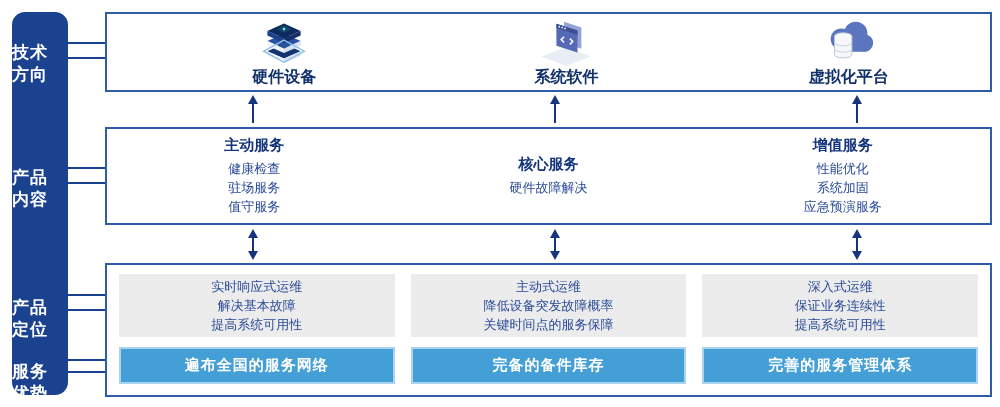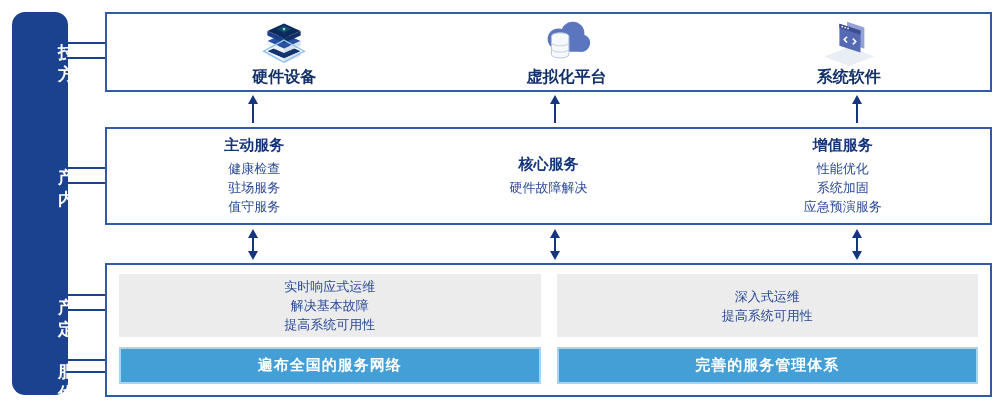--- a/index.html
+++ b/index.html
@@ -9,21 +9,21 @@
     position:relative;overflow:hidden;
   }
   .canvas{position:absolute;inset:0;}
 
   
   .sidebar{
     position:absolute;left:12px;top:12px;width:56px;height:383px;
     background:#1a428f;border-radius:13px;
   }
   .side-label{
-    position:absolute;left:14px;width:68px;text-align:right;
+    position:absolute;left:0;width:68px;text-align:left;
     color:#ffffff;font-weight:bold;font-size:17px;line-height:22px;
     letter-spacing:1px;
   }
   .side-label span{display:block;}
 
   
   .conn{position:absolute;left:66px;width:41px;height:2px;background:#1a428f;}
 
   
   .rowbox{
@@ -115,50 +115,50 @@
 
         <polygon points="30,6 48,14 30,22 12,14" fill="#0c2a5e"></polygon>
         <polygon points="12,14 30,22 30,27 12,19" fill="#1c4089"></polygon>
         <polygon points="48,14 30,22 30,27 48,19" fill="#142f66"></polygon>
         <polygon points="30,8 38,12 30,16 22,12" fill="#0f4a66"></polygon>
         <circle cx="30" cy="12" r="1.5" fill="#8fd7dd"></circle>
 
         <polygon points="30,24 52,36 30,48 8,36" fill="none" stroke="#8ec0e8" stroke-width="1.5"></polygon>
       </svg>
       <div class="tech-label">硬件设备</div>
+    </div>
+    <div class="col3 tech-col">
+      <svg class="icon" viewBox="0 0 60 50">
+        <polygon points="30,30 56,40 30,50 4,40" fill="#e9edf4"></polygon>
+        <polygon points="28,4 46,10 46,32 28,26" fill="#93a3d8"></polygon>
+        <polygon points="20,6 42,13 42,36 20,29" fill="#5569b4"></polygon>
+        <polygon points="20,6 42,13 42,17.5 20,10.5" fill="#3d4f92"></polygon>
+        <circle cx="23" cy="9.1" r="0.9" fill="#ffffff"></circle>
+        <circle cx="26" cy="10" r="0.9" fill="#ffffff"></circle>
+        <circle cx="29" cy="10.9" r="0.9" fill="#ffffff"></circle>
+        <polyline points="28,19.5 25,22.5 28,25.5" fill="none" stroke="#ffffff" stroke-width="1.6"></polyline>
+        <polyline points="34,21.5 37,24.5 34,27.5" fill="none" stroke="#ffffff" stroke-width="1.6"></polyline>
+      </svg>
+      <div class="tech-label">系统软件</div>
     </div>
     <div class="col3 tech-col">
       <svg class="icon" viewBox="0 0 60 48">
         <g fill="#5b76be">
           <circle cx="22" cy="21" r="11"></circle>
           <circle cx="37" cy="15" r="12"></circle>
           <circle cx="46" cy="25" r="9"></circle>
           <rect x="14" y="18" width="40" height="16" rx="8"></rect>
         </g>
         <ellipse cx="24" cy="18" rx="9" ry="3.5" fill="#f7f8fb" stroke="#b9c3d8"></ellipse>
         <path d="M15,18 L15,37 A9,3.5 0 0 0 33,37 L33,18" fill="#f7f8fb" stroke="#b9c3d8"></path>
         <path d="M15,24.5 A9,3.5 0 0 0 33,24.5" fill="none" stroke="#c4cdde"></path>
         <path d="M15,31 A9,3.5 0 0 0 33,31" fill="none" stroke="#c4cdde"></path>
       </svg>
       <div class="tech-label">虚拟化平台</div>
     </div>
-    <div class="col3 tech-col">
-      <svg class="icon" viewBox="0 0 60 50">
-        <polygon points="30,30 56,40 30,50 4,40" fill="#e9edf4"></polygon>
-        <polygon points="28,4 46,10 46,32 28,26" fill="#93a3d8"></polygon>
-        <polygon points="20,6 42,13 42,36 20,29" fill="#5569b4"></polygon>
-        <polygon points="20,6 42,13 42,17.5 20,10.5" fill="#3d4f92"></polygon>
-        <circle cx="23" cy="9.1" r="0.9" fill="#ffffff"></circle>
-        <circle cx="26" cy="10" r="0.9" fill="#ffffff"></circle>
-        <circle cx="29" cy="10.9" r="0.9" fill="#ffffff"></circle>
-        <polyline points="28,19.5 25,22.5 28,25.5" fill="none" stroke="#ffffff" stroke-width="1.6"></polyline>
-        <polyline points="34,21.5 37,24.5 34,27.5" fill="none" stroke="#ffffff" stroke-width="1.6"></polyline>
-      </svg>
-      <div class="tech-label">系统软件</div>
-    </div>
   </div>
 
   <div class="arr arr-up" style="left:253px;top:95px">
     <div class="tri-up"></div>
       <div class="stem"></div>
   </div>
   <div class="arr arr-up" style="left:555px;top:95px">
     <div class="tri-up"></div>
       <div class="stem"></div>
   </div>
@@ -206,20 +206,29 @@
     <div class="pos-col">
       <div class="graybox">
         <span class="gray-line">实时响应式运维</span>
         <span class="gray-line">解决基本故障</span>
         <span class="gray-line">提高系统可用性</span>
       </div>
       <div class="banner">遍布全国的服务网络</div>
     </div>
     <div class="pos-col">
       <div class="graybox">
+        <span class="gray-line">主动式运维</span>
+        <span class="gray-line">降低设备突发故障概率</span>
+        <span class="gray-line">关键时间点的服务保障</span>
+      </div>
+      <div class="banner">完备的备件库存</div>
+    </div>
+    <div class="pos-col">
+      <div class="graybox">
         <span class="gray-line">深入式运维</span>
+        <span class="gray-line">保证业务连续性</span>
         <span class="gray-line">提高系统可用性</span>
       </div>
       <div class="banner">完善的服务管理体系</div>
     </div>
   </div>
 
 </div>
 
 </body></html>

